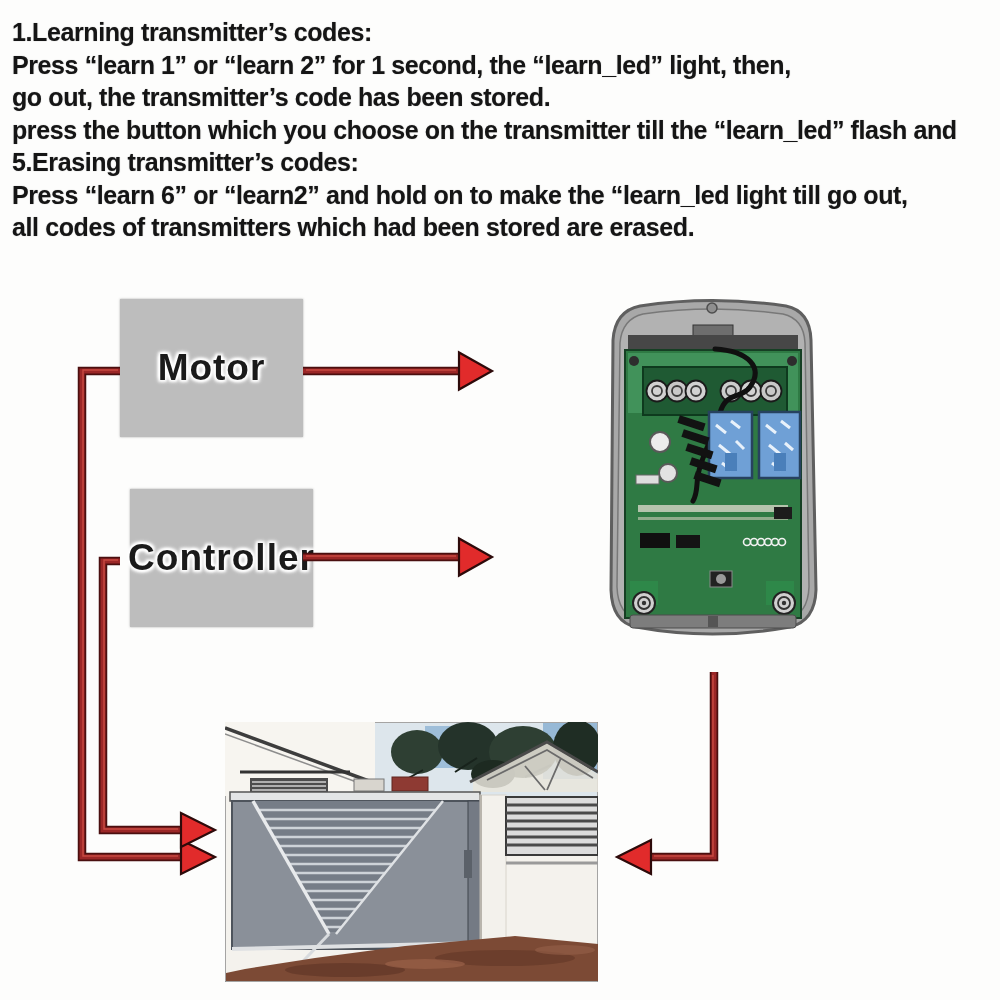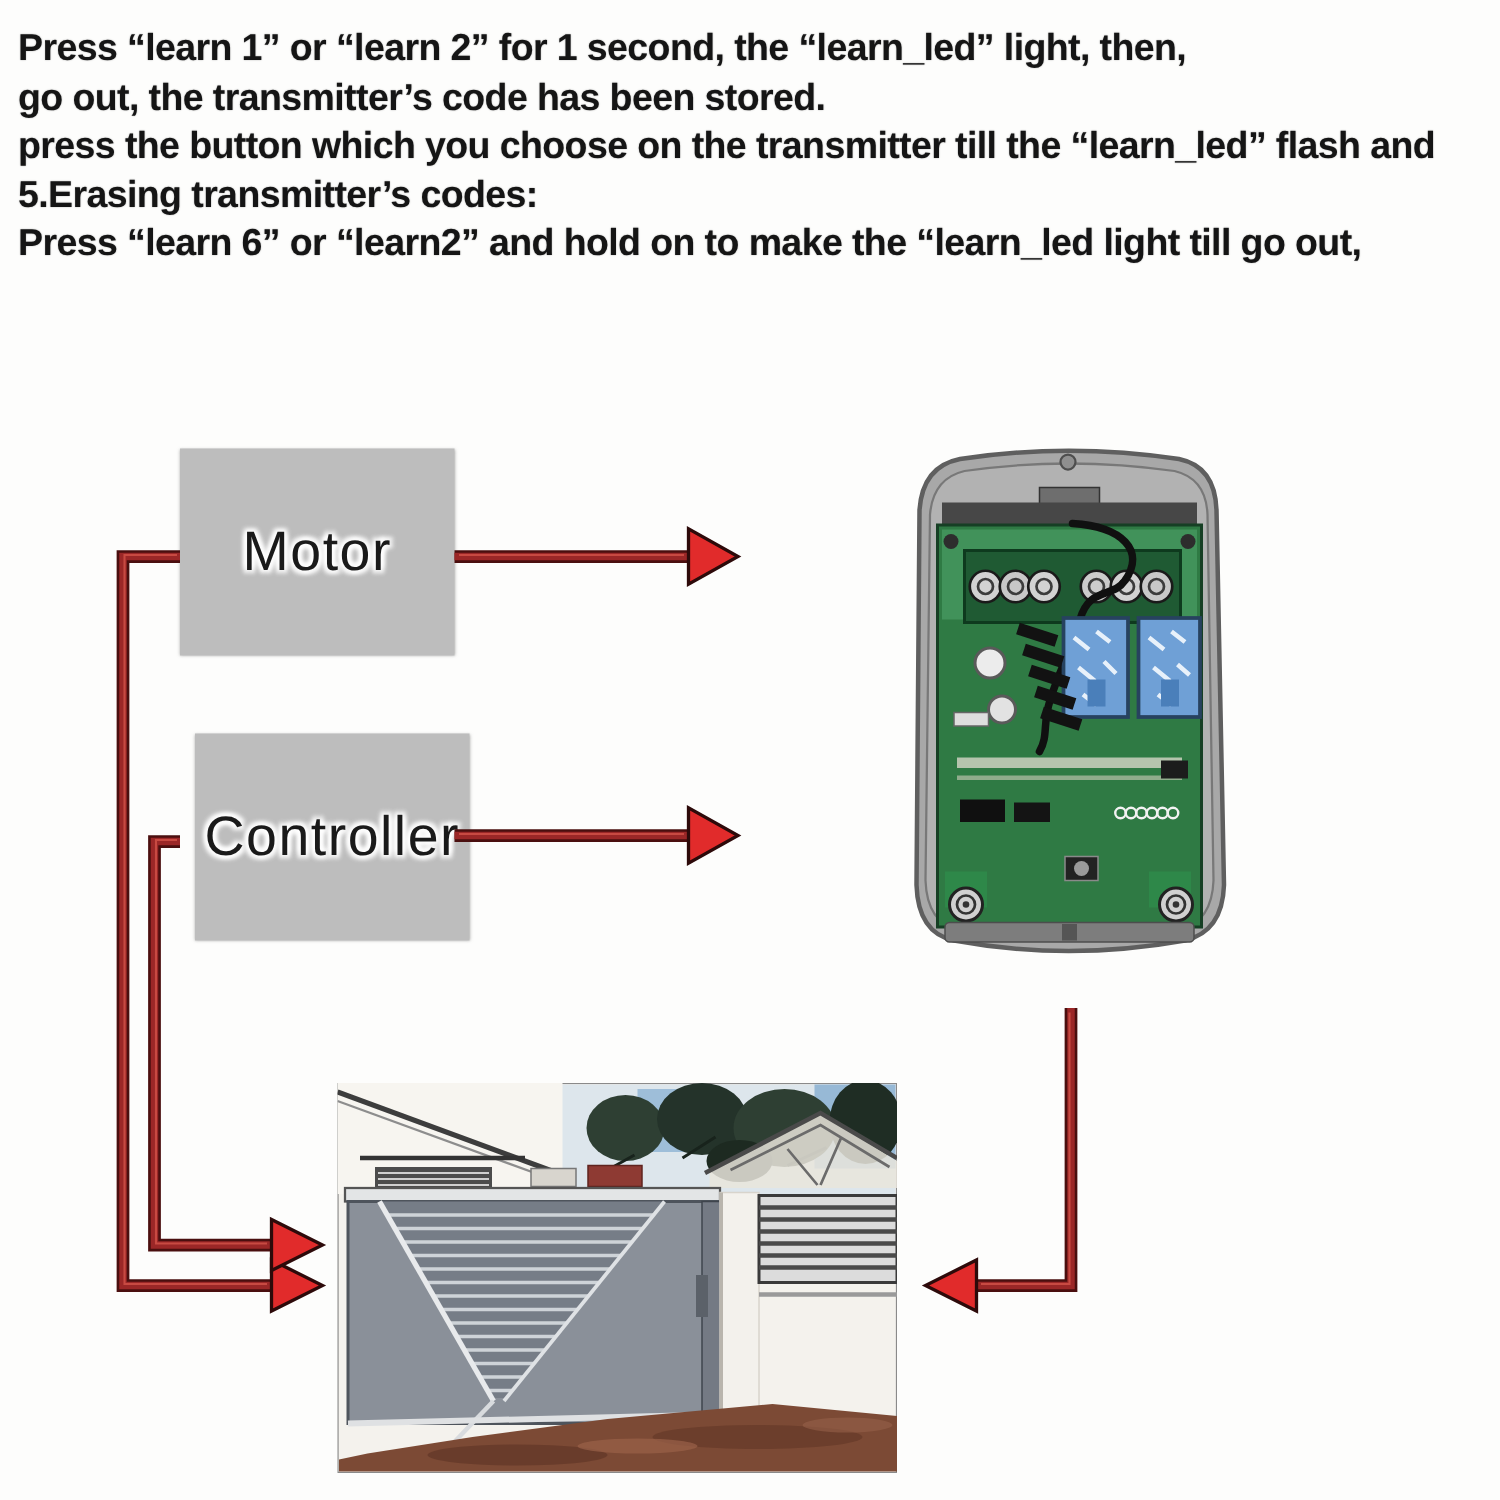--- a/index.html
+++ b/index.html
@@ -16,44 +16,46 @@
   }
   
   .box{
     position:absolute;width:183px;height:138px;background:#bdbdbd;
     display:flex;align-items:center;justify-content:center;
     box-shadow:0 0 2px rgba(120,120,120,.6);
   }
   .box-motor{left:120px;top:299px;}
   .box-controller{left:120px;top:489px;margin-left:10px;}
   .box-label{
-    font-size:37px;font-weight:normal;color:#1a1a1a;letter-spacing:1px;
+    font-size:37px;font-weight:bold;color:#1a1a1a;letter-spacing:1px;
     text-shadow:0 0 3px #fff,0 0 6px #fff,2px 2px 3px #fff,-2px -2px 3px #fff,
                 2px -2px 3px #fff,-2px 2px 3px #fff;
   }
   
   .overlay{position:absolute;left:0;top:0;}
   .receiver{position:absolute;left:598px;top:295px;}
   .gate{position:absolute;left:225px;top:722px;}
   .arrow-line-outer{fill:none;stroke:#4a0f0f;stroke-width:8.5;stroke-linejoin:miter;}
   .arrow-line-inner{fill:none;stroke:#9b2727;stroke-width:5;stroke-linejoin:miter;}
   .arrow-line-hl{fill:none;stroke:#c84a42;stroke-width:1.4;stroke-linejoin:miter;}
   .arrow-head{stroke:#2d0a0a;stroke-width:2.2;stroke-linejoin:miter;}
 </style>
 </head>
 <body>
 
 <div class="canvas">
 
   <div class="instructions">
+    <p>1.Learning transmitter’s codes:</p>
     <p>Press “learn 1” or “learn 2” for 1 second, the “learn_led” light, then,</p>
     <p>go out, the transmitter’s code has been stored.</p>
     <p>press the button which you choose on the transmitter till the “learn_led” flash and</p>
     <p>5.Erasing transmitter’s codes:</p>
     <p>Press “learn 6” or “learn2” and hold on to make the “learn_led light till go out,</p>
+    <p>all codes of transmitters which had been stored are erased.</p>
   </div>
 
   <div class="box box-motor">
     <span class="box-label">Motor</span>
   </div>
   <div class="box box-controller">
     <span class="box-label">Controller</span>
   </div>
 
   <svg class="overlay" width="1000" height="1000" viewBox="0 0 1000 1000">

